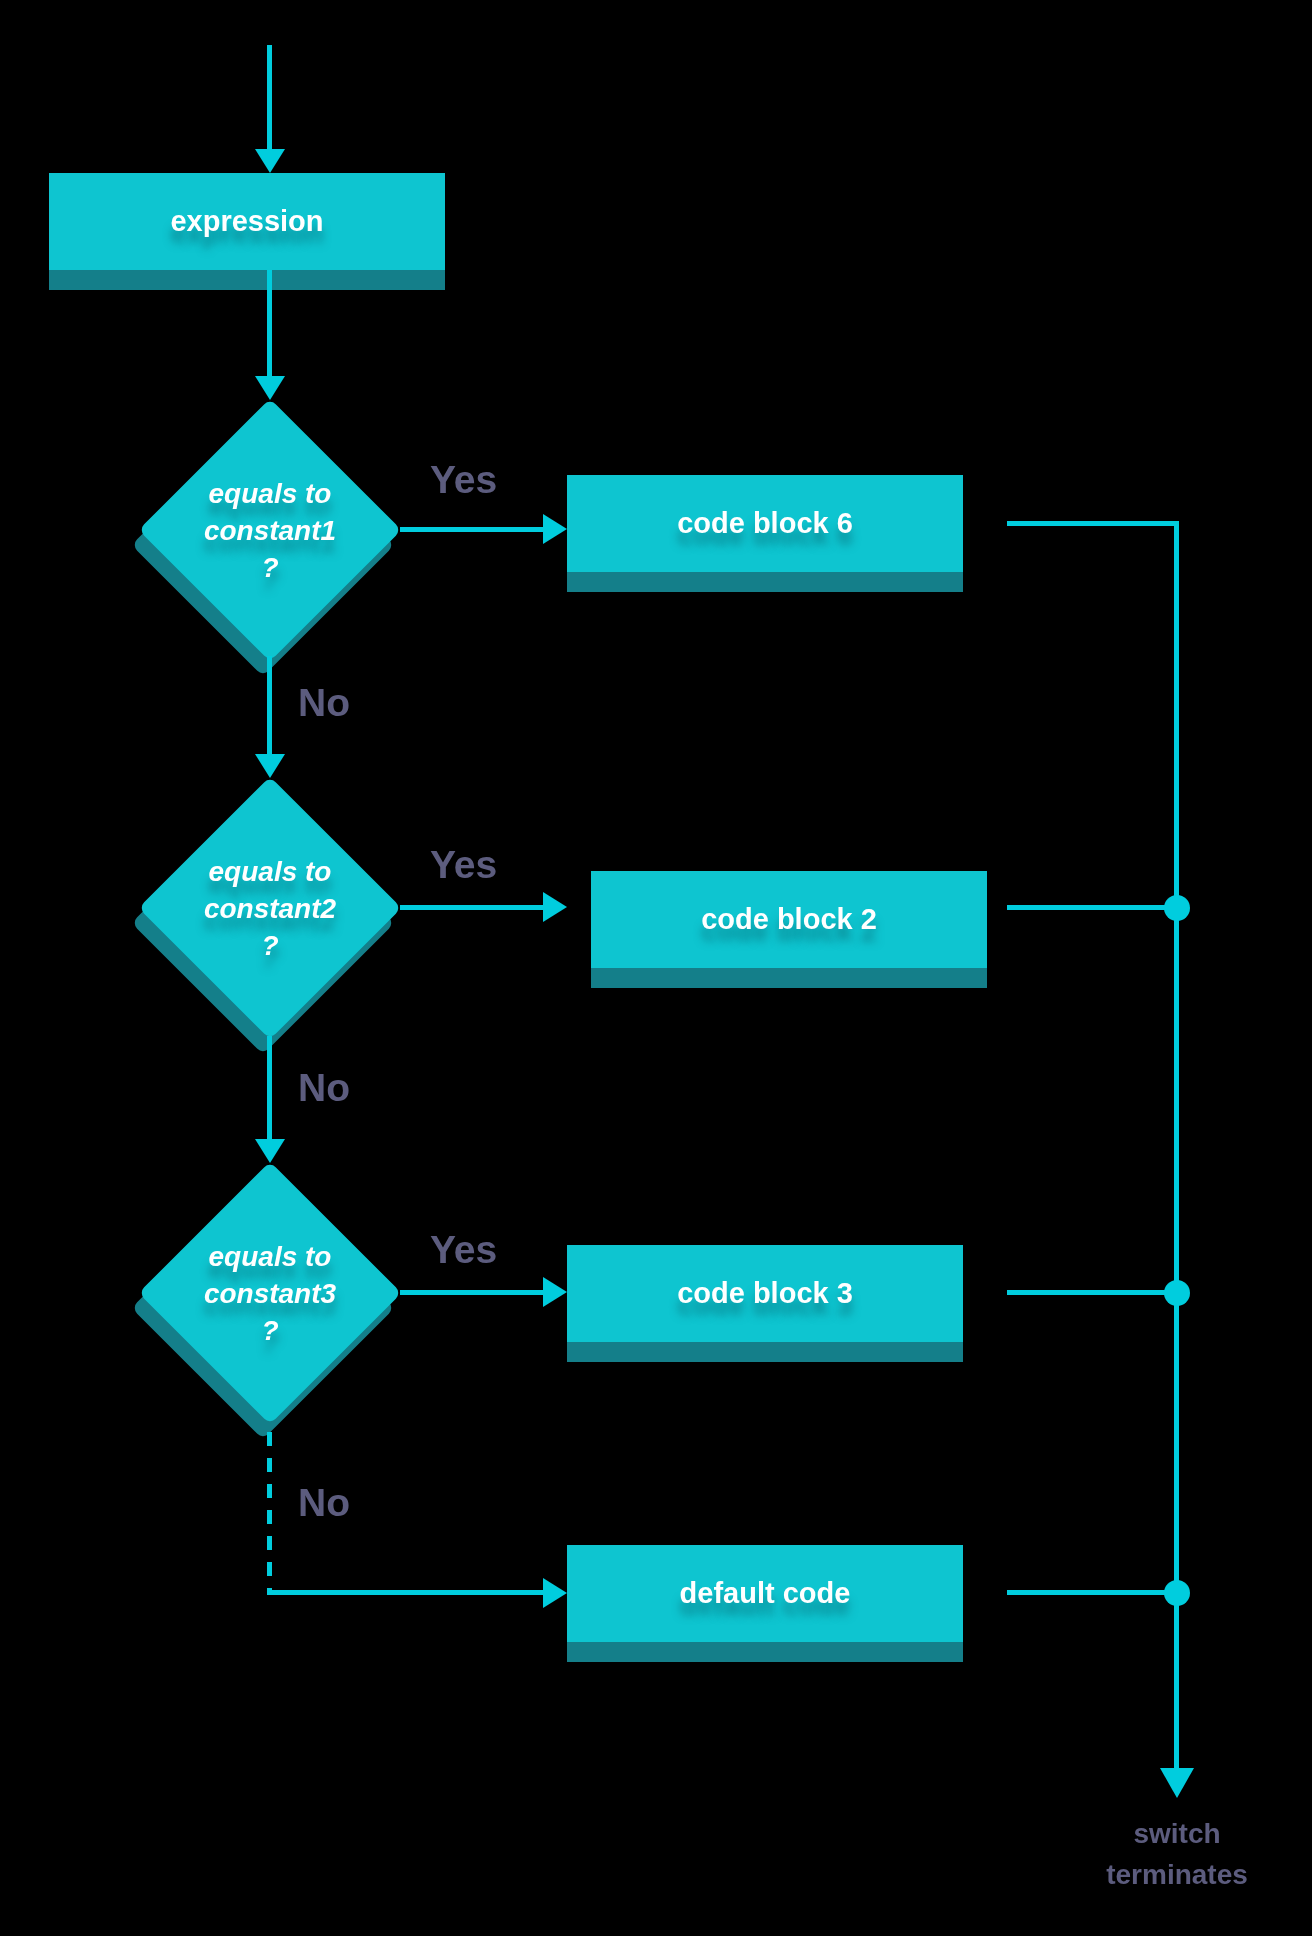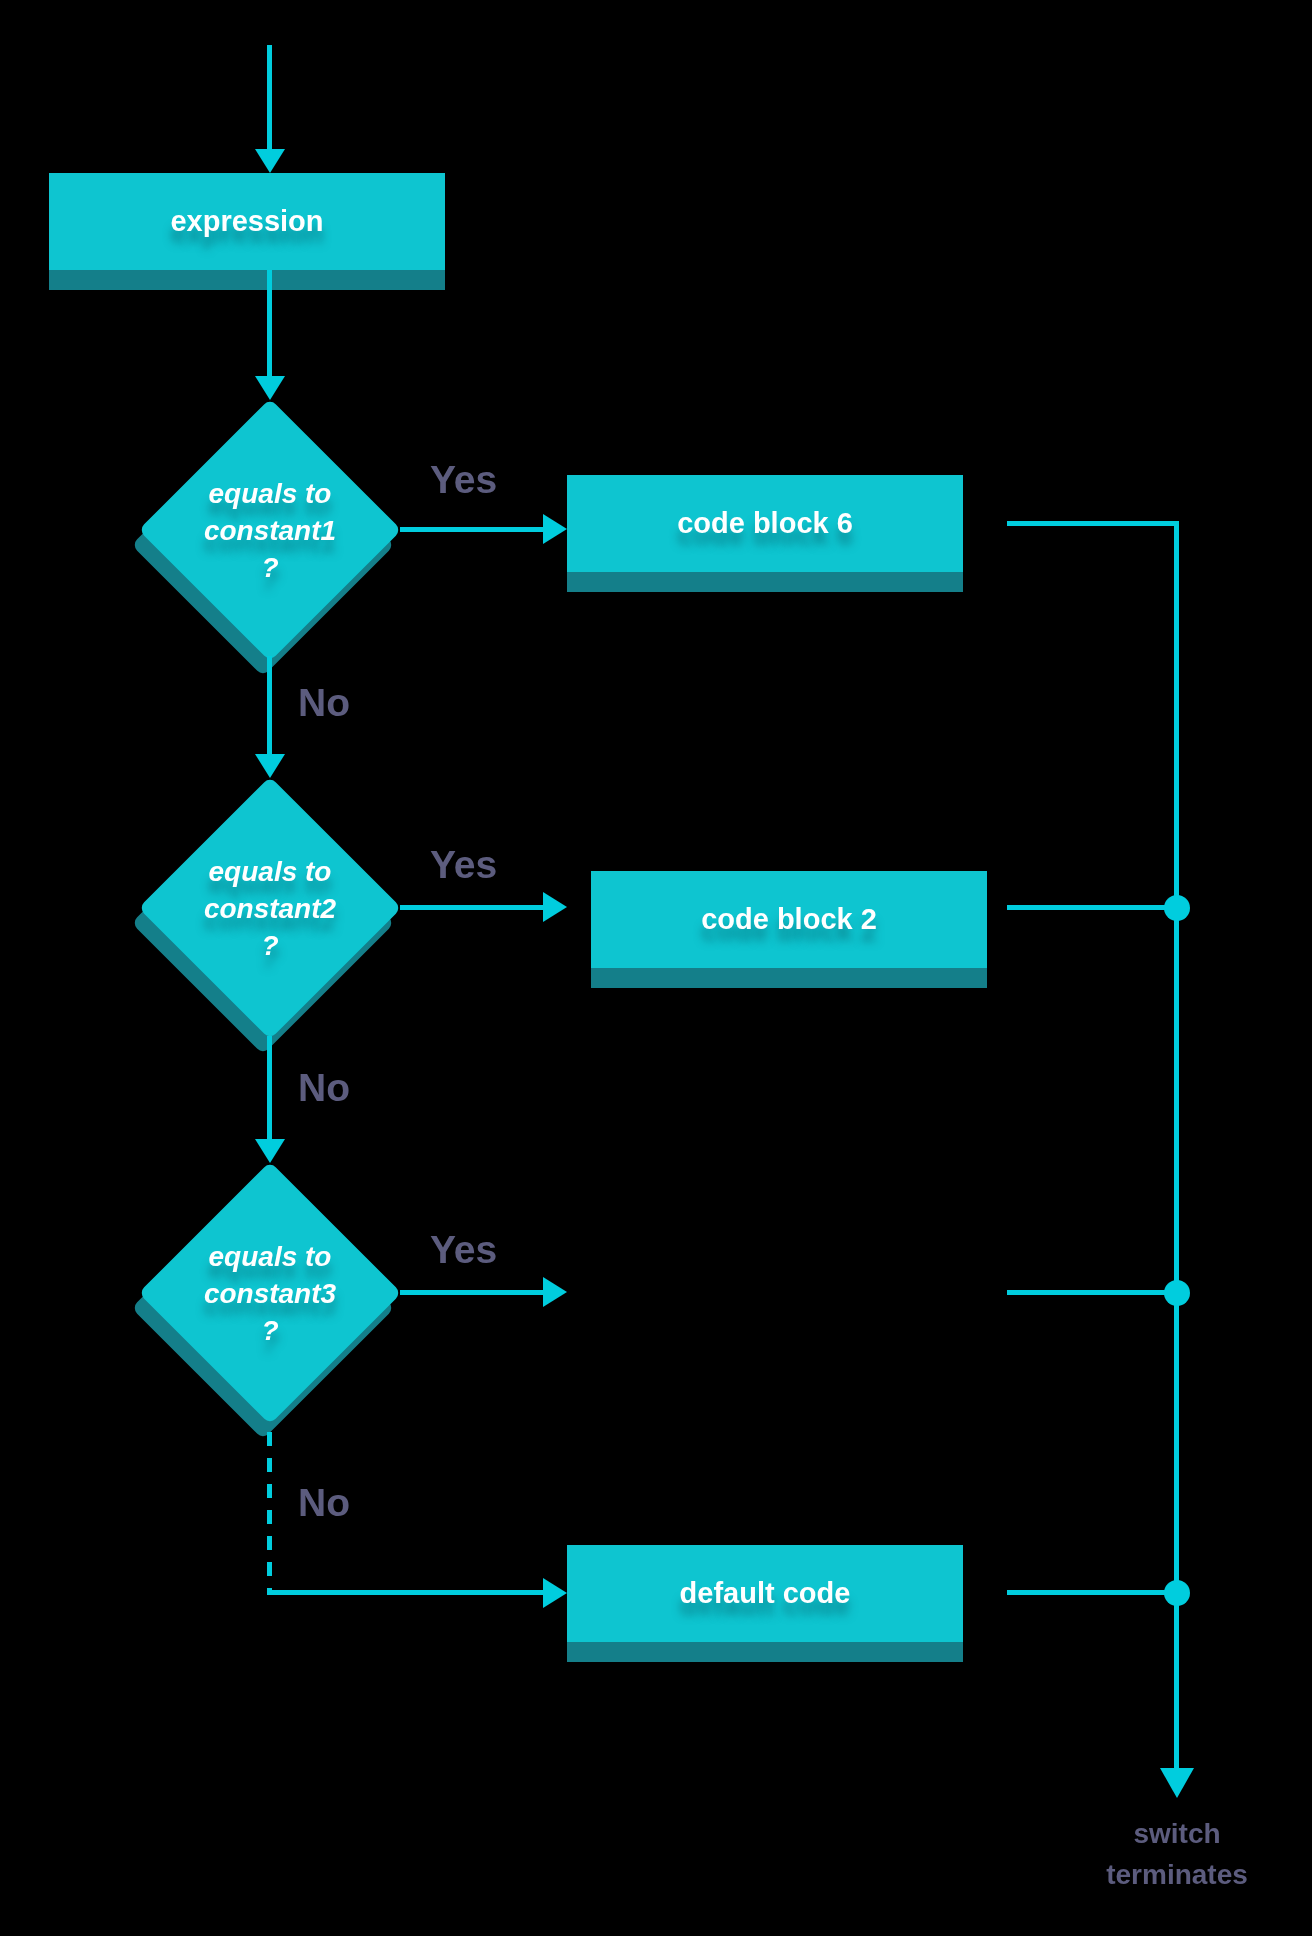--- a/index.html
+++ b/index.html
@@ -109,20 +109,23 @@
       <span>?</span>
     </div>
   </div>
 
   <div class="rect-node" style="left:567px;top:475px;">
     <span>code block 6</span>
   </div>
   <div class="rect-node" style="left:567px;top:871px;margin-left:24px;">
     <span>code block 2</span>
   </div>
+  <div class="rect-node" style="left:567px;top:1245px;">
+    <span>code block 3</span>
+  </div>
   <div class="rect-node" style="left:567px;top:1545px;">
     <span>default code</span>
   </div>
 
   <div class="vline" style="left:267px;top:45px;height:106px;"></div>
   <div class="tri-down" style="left:255px;top:149px;"></div>
 
   <div class="vline" style="left:267px;top:270px;height:108px;"></div>
   <div class="tri-down" style="left:255px;top:376px;"></div>
 

